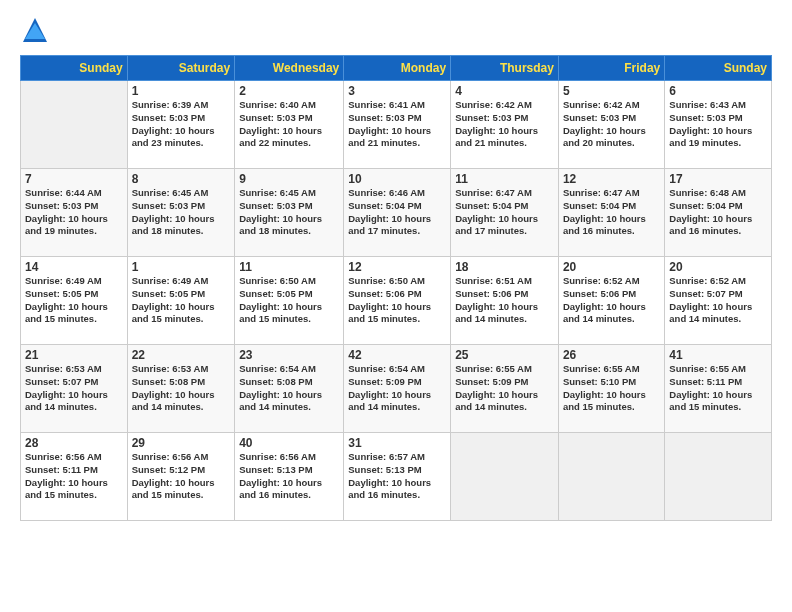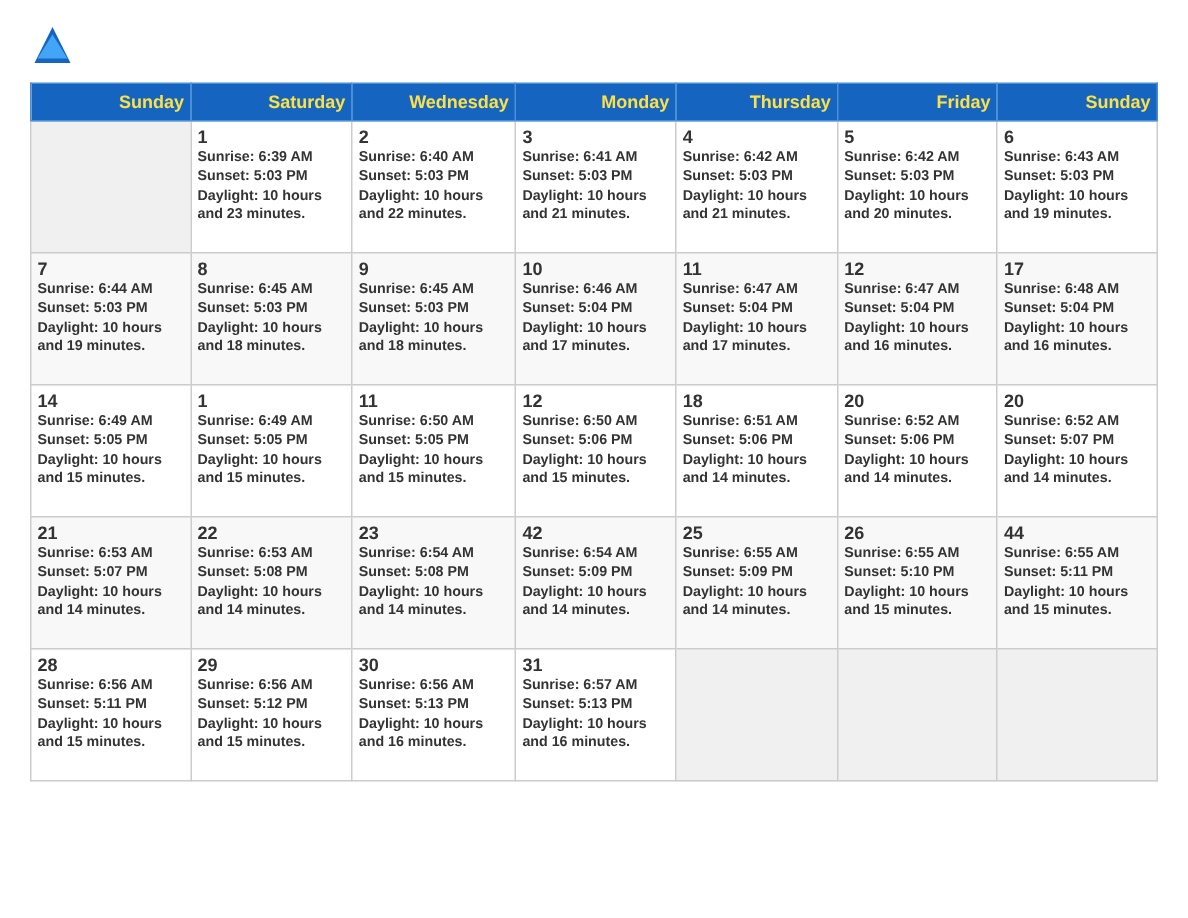--- a/index.html
+++ b/index.html
@@ -240,35 +240,35 @@
           </td>
           <td>
             <div class="day-num">25</div>
             <div class="day-info">Sunrise: 6:55 AM<br>Sunset: 5:09 PM<br>Daylight: 10 hours<br>and 14 minutes.</div>
           </td>
           <td>
             <div class="day-num">26</div>
             <div class="day-info">Sunrise: 6:55 AM<br>Sunset: 5:10 PM<br>Daylight: 10 hours<br>and 15 minutes.</div>
           </td>
           <td>
-            <div class="day-num">44</div>
+            <div class="day-num">41</div>
             <div class="day-info">Sunrise: 6:55 AM<br>Sunset: 5:11 PM<br>Daylight: 10 hours<br>and 15 minutes.</div>
           </td>
         </tr>
         <tr>
           <td>
             <div class="day-num">28</div>
             <div class="day-info">Sunrise: 6:56 AM<br>Sunset: 5:11 PM<br>Daylight: 10 hours<br>and 15 minutes.</div>
           </td>
           <td>
             <div class="day-num">29</div>
             <div class="day-info">Sunrise: 6:56 AM<br>Sunset: 5:12 PM<br>Daylight: 10 hours<br>and 15 minutes.</div>
           </td>
           <td>
-            <div class="day-num">30</div>
+            <div class="day-num">40</div>
             <div class="day-info">Sunrise: 6:56 AM<br>Sunset: 5:13 PM<br>Daylight: 10 hours<br>and 16 minutes.</div>
           </td>
           <td>
             <div class="day-num">31</div>
             <div class="day-info">Sunrise: 6:57 AM<br>Sunset: 5:13 PM<br>Daylight: 10 hours<br>and 16 minutes.</div>
           </td>
           <td class="empty-cell"></td>
           <td class="empty-cell"></td>
           <td class="empty-cell"></td>
         </tr>

